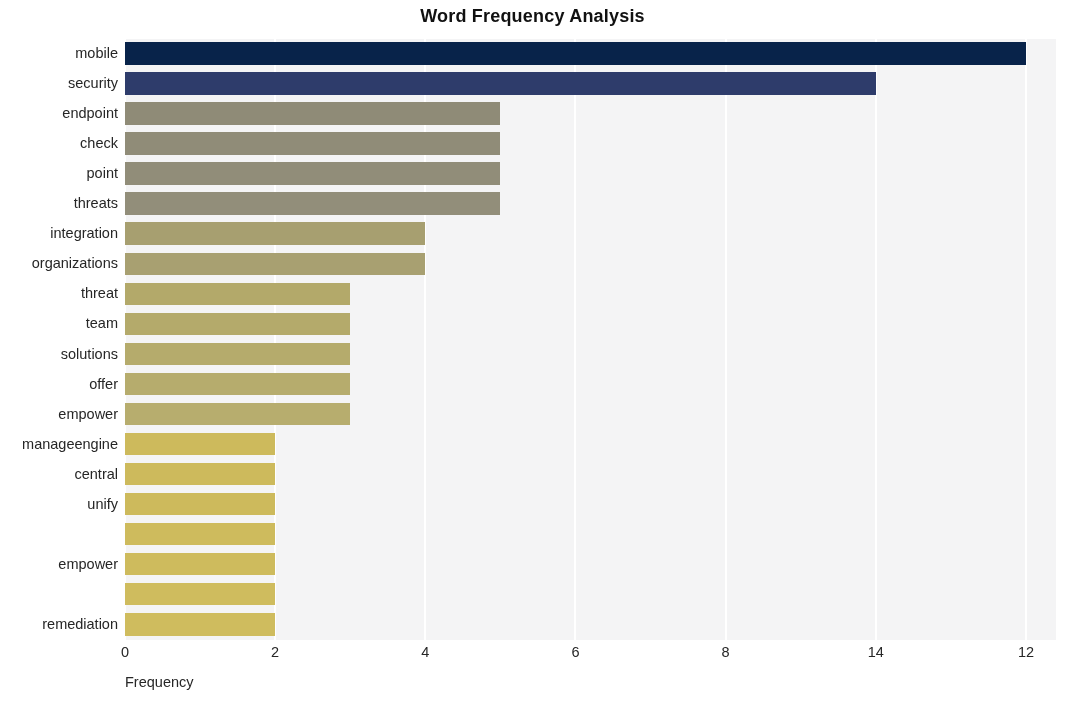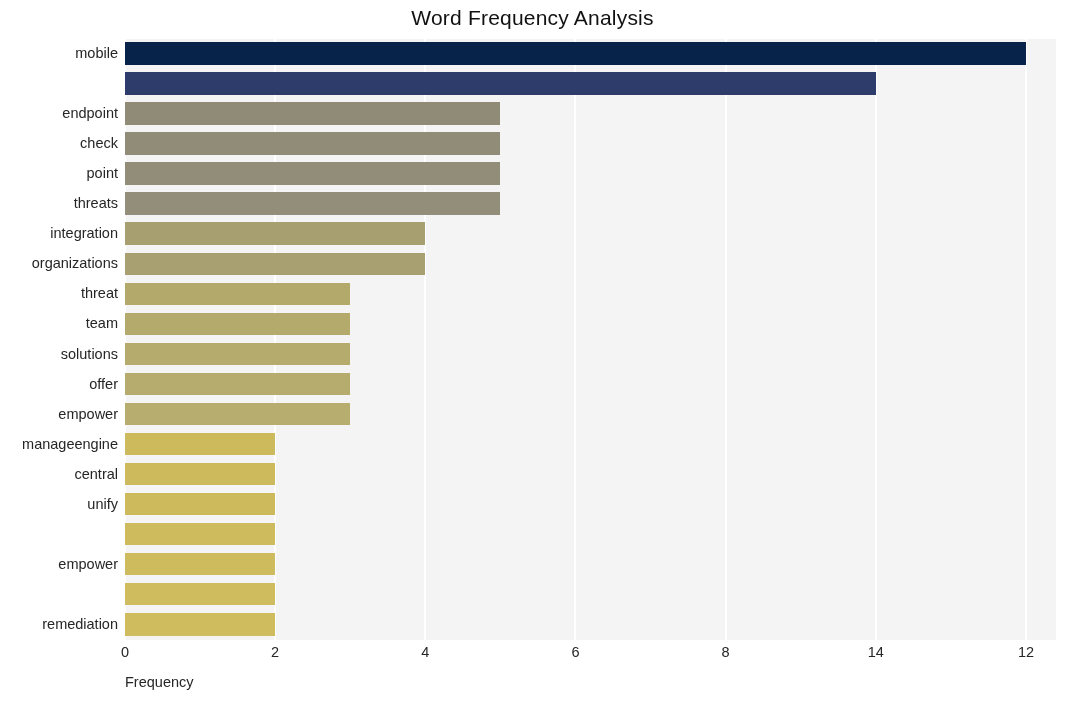--- a/index.html
+++ b/index.html
@@ -21,22 +21,22 @@
     background: #ffffff;
   }
 
   
   #chart-title {
     position: absolute;
     left: 0;
     top: 6px;
     width: 1065px;
     text-align: center;
-    font-size: 21px;
-    font-weight: normal;
+    font-size: 18px;
+    font-weight: bold;
     color: #111111;
     letter-spacing: 0.2px;
   }
 
   
   #plot-area {
     position: absolute;
     left: 125px;
     top: 39px;
     width: 931px;
@@ -204,20 +204,21 @@
           <div class="bar" title="harmony: 2" style="width: 150.161px; background: rgb(207, 188, 94);"></div>
         </div>
         <div class="bar-row" style="top: 570.95px;">
           <div class="bar" title="remediation: 2" style="width: 150.161px; background: rgb(207, 188, 94);"></div>
         </div>
       </div>
   </div>
 
   <div id="y-axis-labels">
       <div class="y-tick-label" style="top: 0px;">mobile</div>
+      <div class="y-tick-label" style="top: 30.05px;">security</div>
       <div class="y-tick-label" style="top: 60.1px;">endpoint</div>
       <div class="y-tick-label" style="top: 90.15px;">check</div>
       <div class="y-tick-label" style="top: 120.2px;">point</div>
       <div class="y-tick-label" style="top: 150.25px;">threats</div>
       <div class="y-tick-label" style="top: 180.3px;">integration</div>
       <div class="y-tick-label" style="top: 210.35px;">organizations</div>
       <div class="y-tick-label" style="top: 240.4px;">threat</div>
       <div class="y-tick-label" style="top: 270.45px;">team</div>
       <div class="y-tick-label" style="top: 300.5px;">solutions</div>
       <div class="y-tick-label" style="top: 330.55px;">offer</div>

